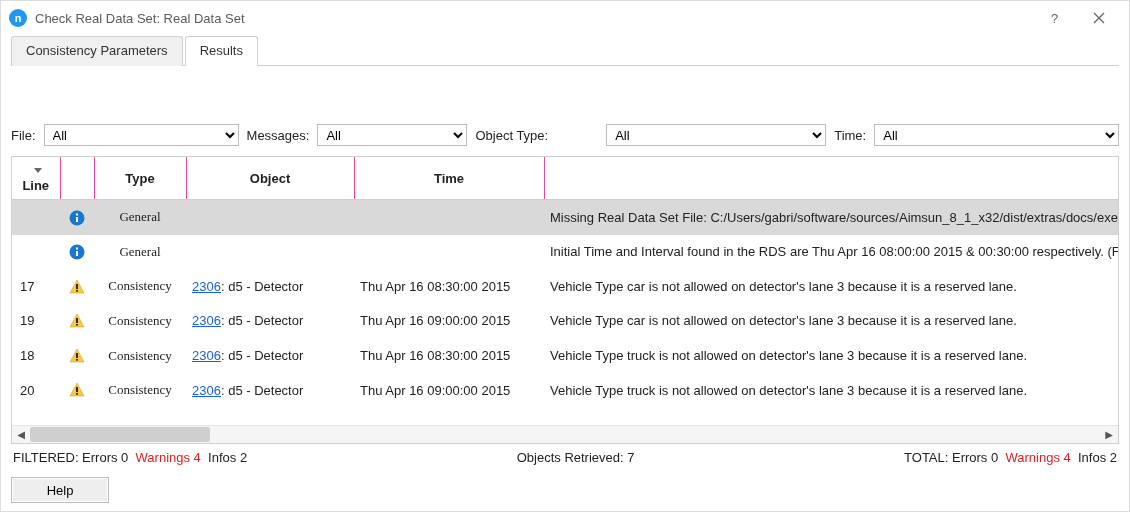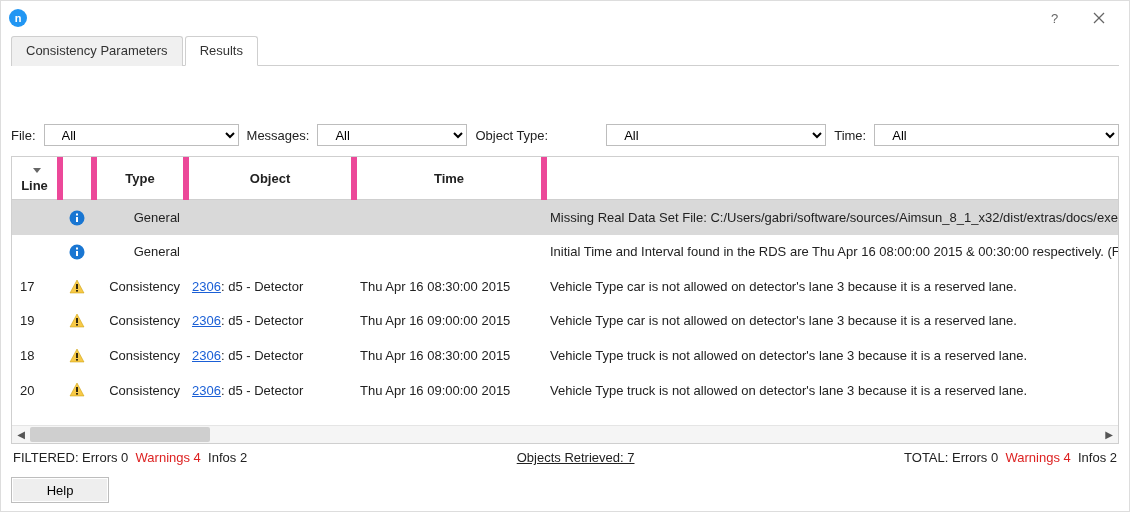--- a/index.html
+++ b/index.html
@@ -81,21 +81,21 @@
     display: flex;
     align-items: center;
     gap: 8px;
     margin-bottom: 10px;
     margin-top: 48px;
   }
   .filterbar label { font-size: 13px; white-space: nowrap; }
   select.combo {
     font-family: inherit;
     font-size: 13px;
-    padding: 2px 13px;
+    padding: 2px 4px;
     border: 1px solid #bdbdbd;
     background: #fff;
     height: 22px;
   }
 
   
   .table-wrap {
     border: 1px solid #cfcfcf;
     flex: 1;
     overflow: hidden;
@@ -106,42 +106,42 @@
   table {
     border-collapse: collapse;
     width: 100%;
     table-layout: fixed;
   }
   thead th {
     text-align: center;
     font-weight: 600;
     font-size: 13px;
     padding: 6px 4px;
-    border-right: 6px solid #ec4899;
+    border-right: 1px solid #ec4899;
     border-bottom: 1px solid #cfcfcf;
     background: #fff;
   }
   thead th:last-child { border-right: none; }
   tbody td {
     padding: 9px 6px;
     font-size: 13px;
     white-space: nowrap;
     overflow: hidden;
     vertical-align: middle;
   }
   tbody tr.hl td { background: #d9d9d9; }
   col.c-line  { width: 48px; }
   col.c-icon  { width: 34px; }
   col.c-type  { width: 92px; }
   col.c-obj   { width: 168px; }
   col.c-time  { width: 190px; }
   col.c-msg   { width: auto; }
   td.c-line   { text-align: left; padding-left: 8px;}
   td.c-icon   { text-align: center; }
-  td.c-type   { text-align: right; }
+  td.c-type   { text-align: center; font-family: Liberation Serif, serif; }
   td.c-obj    { text-align: left; }
   td.c-time   { text-align: left; }
   td.c-msg    { text-align: left; }
   a.link { color: #1a5fd6; text-decoration: underline; }
 
   .sort-marker {
     display: inline-block;
     width: 0; height: 0;
     border-left: 4px solid transparent;
     border-right: 4px solid transparent;
@@ -179,38 +179,39 @@
     border-radius: 2px;
   }
 
   
   .status {
     display: flex;
     padding: 6px 2px 4px 2px;
     font-size: 13px;
   }
   .status .left, .status .right { white-space: nowrap; }
-  .status .mid { flex:1; text-align: center; text-decoration: underline; }
+  .status .mid { flex:1; text-align: center; }
   .warn-text { color: #d22; }
 
   
   .buttonbar { padding-top: 8px; }
   button.help {
     width: 98px; height: 26px;
     font-family: inherit; font-size: 13px;
     background: #eee;
     border: 1px solid #bdbdbd;
     box-shadow: inset 0 0 0 1px #fff;
   }
 </style>
 </head>
 <body>
 
 <div class="titlebar">
   <span class="app-icon">n</span>
+  <span>Check Real Data Set: Real Data Set</span>
   <span class="spacer"></span>
   <div class="win-btn">
     <svg viewBox="0 0 12 12">
         <text x="2" y="11" font-size="13" fill="#666">?</text>
       </svg>
   </div>
   <div class="win-btn">
     <svg viewBox="0 0 12 12">
         <line x1="1" y1="1" x2="11" y2="11" stroke="#666" stroke-width="1.2"></line>
         <line x1="11" y1="1" x2="1" y2="11" stroke="#666" stroke-width="1.2"></line>

